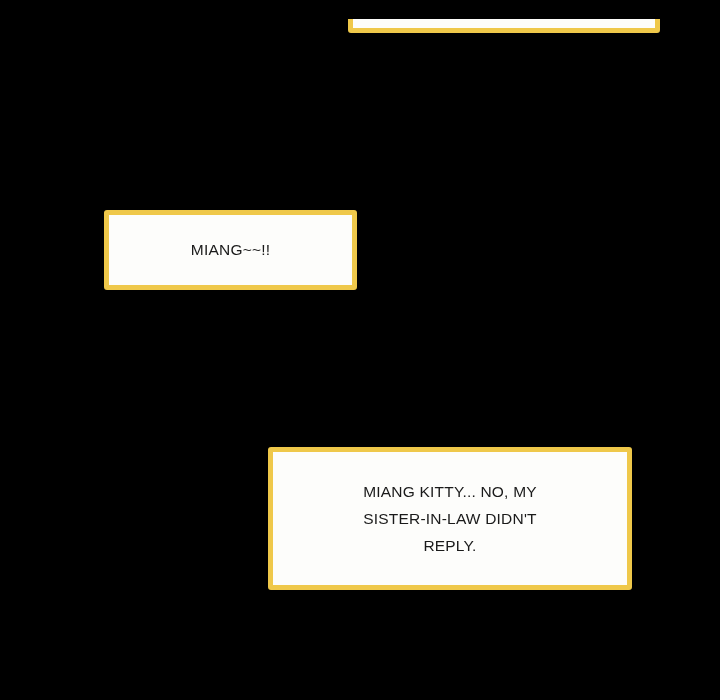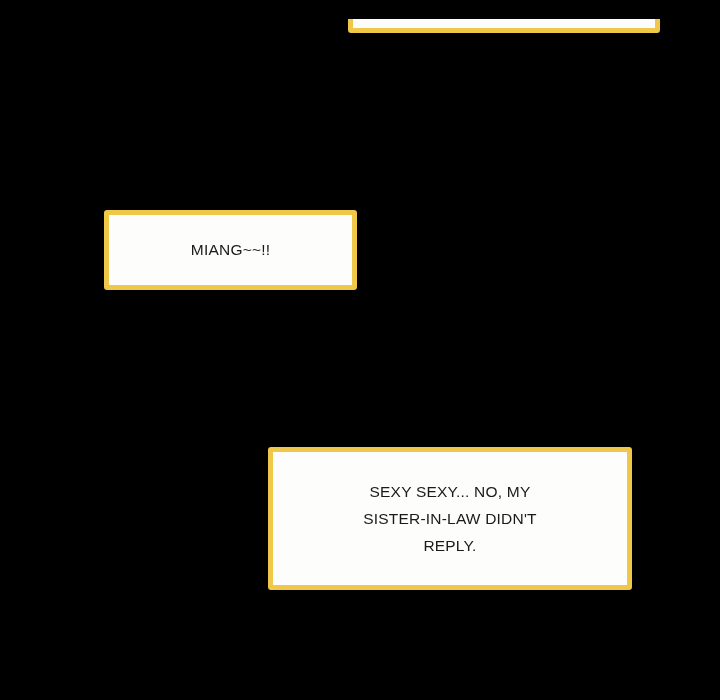--- a/index.html
+++ b/index.html
@@ -83,18 +83,18 @@
 
   <div class="speech-bubble" id="bubble-top">
     <span class="bubble-text"></span>
   </div>
 
   <div class="speech-bubble" id="bubble-miang">
     <span class="bubble-text">MIANG~~!!</span>
   </div>
 
   <div class="speech-bubble" id="bubble-dialogue">
-    <span class="bubble-text">SEXY SEXY... NO, MY
+    <span class="bubble-text">MIANG KITTY... NO, MY
 SISTER-IN-LAW DIDN'T
 REPLY.</span>
   </div>
 
 </div>
 
 </body></html>

